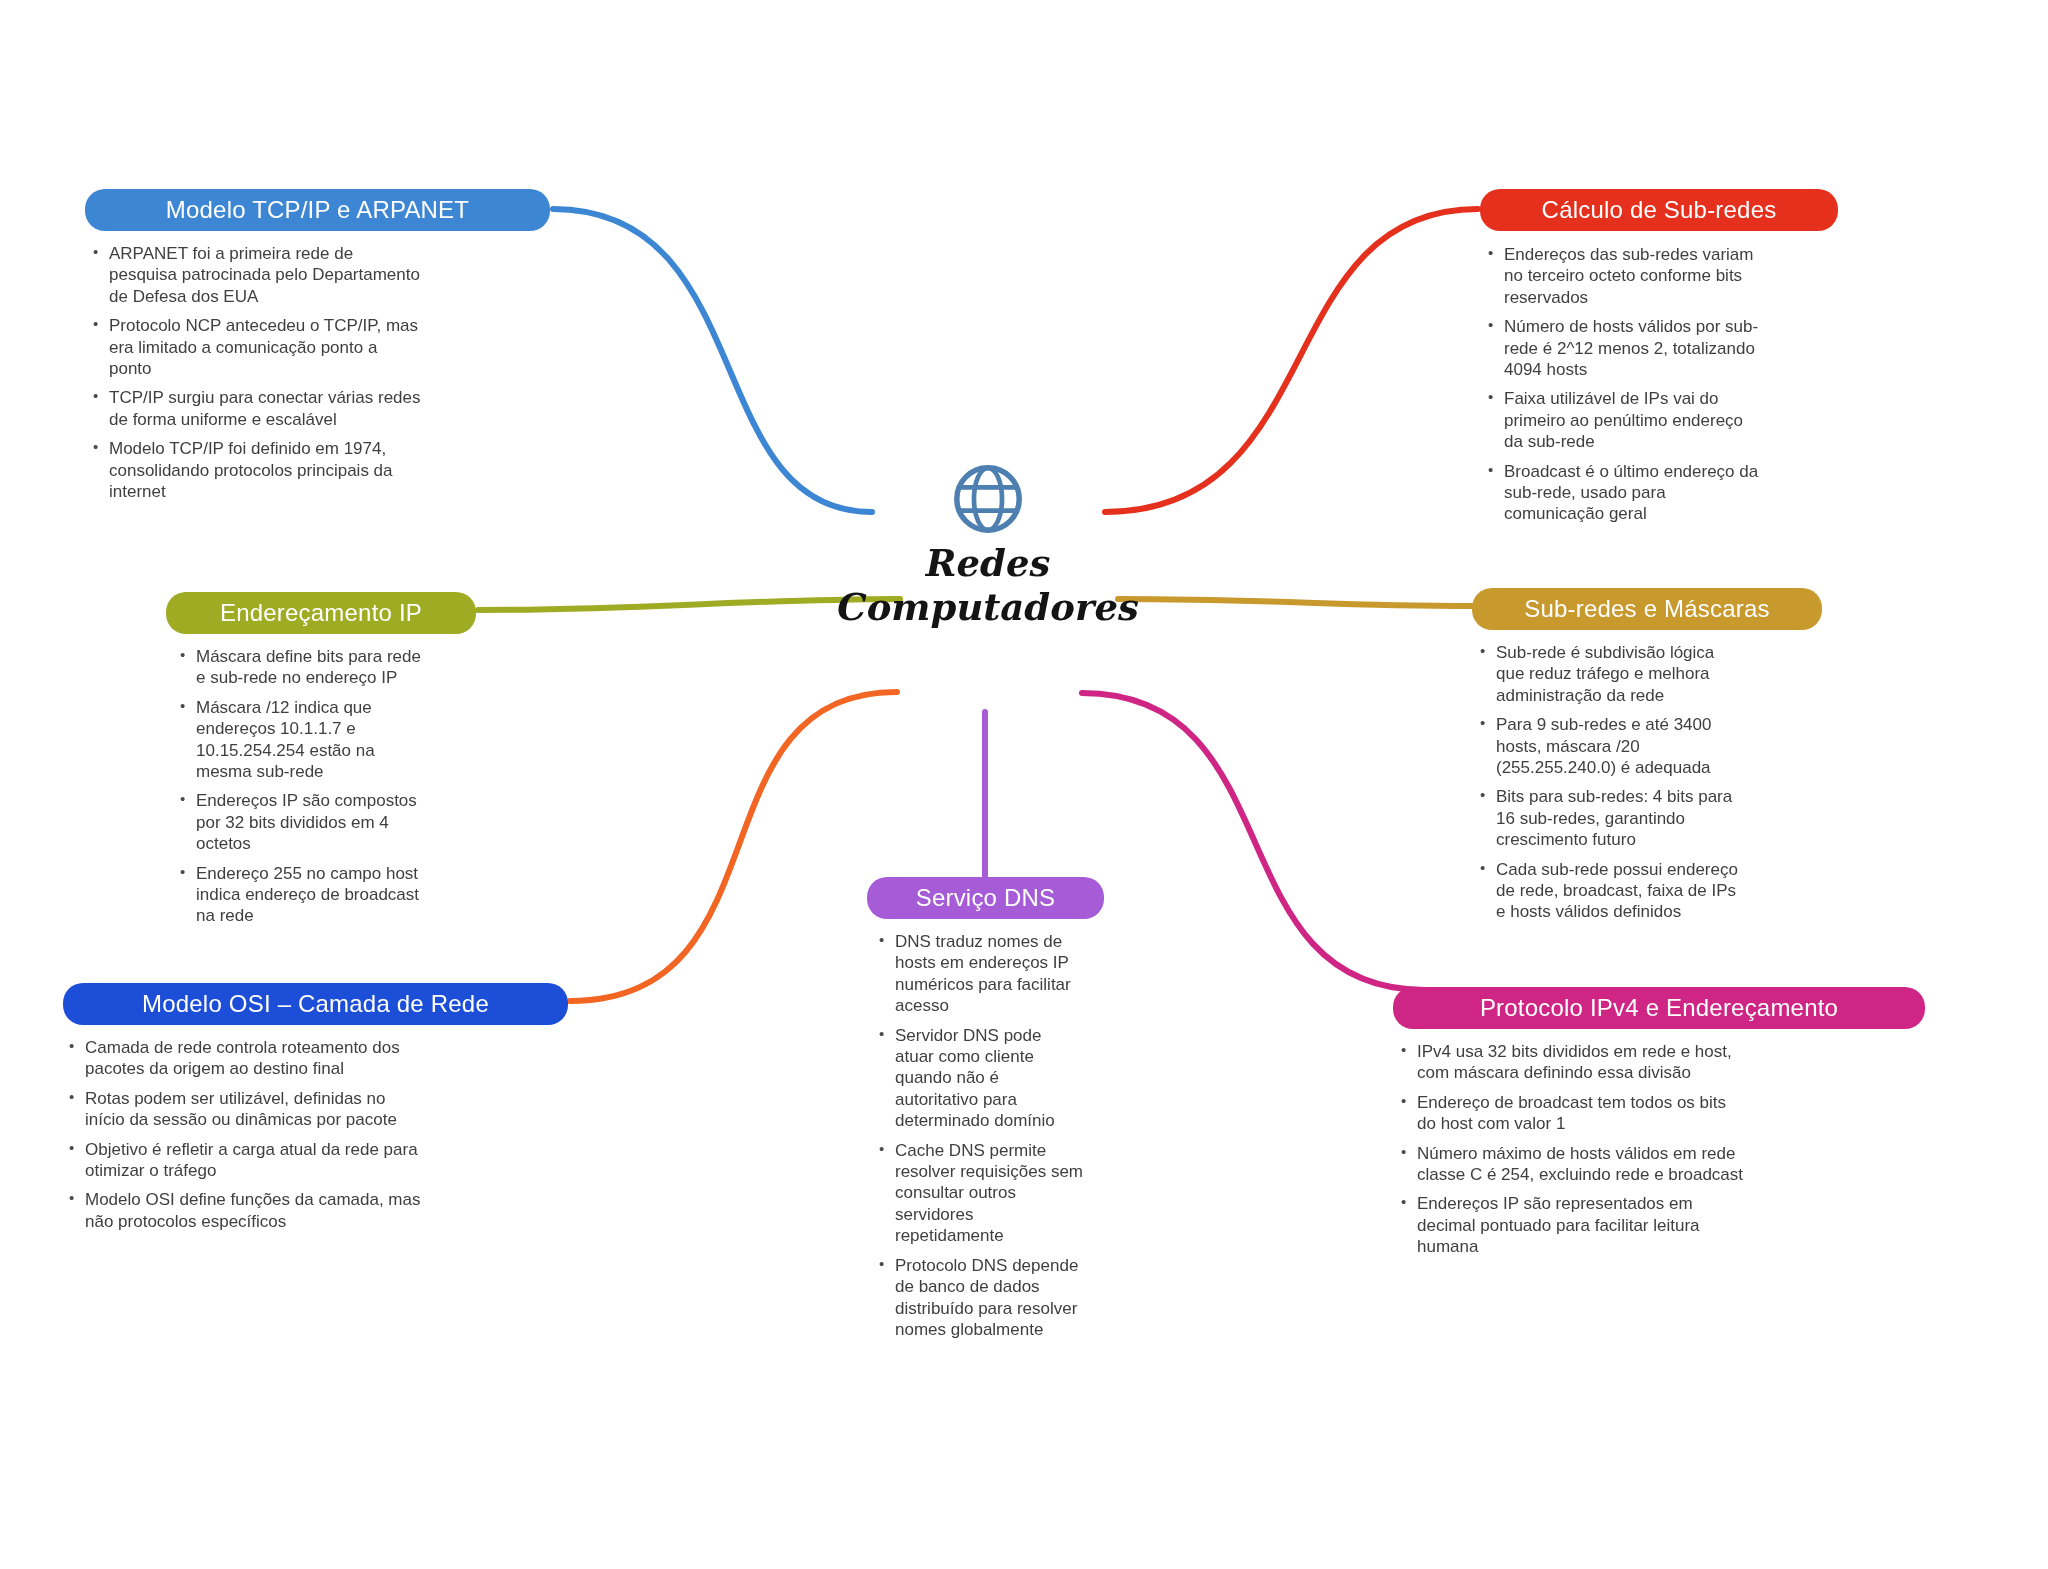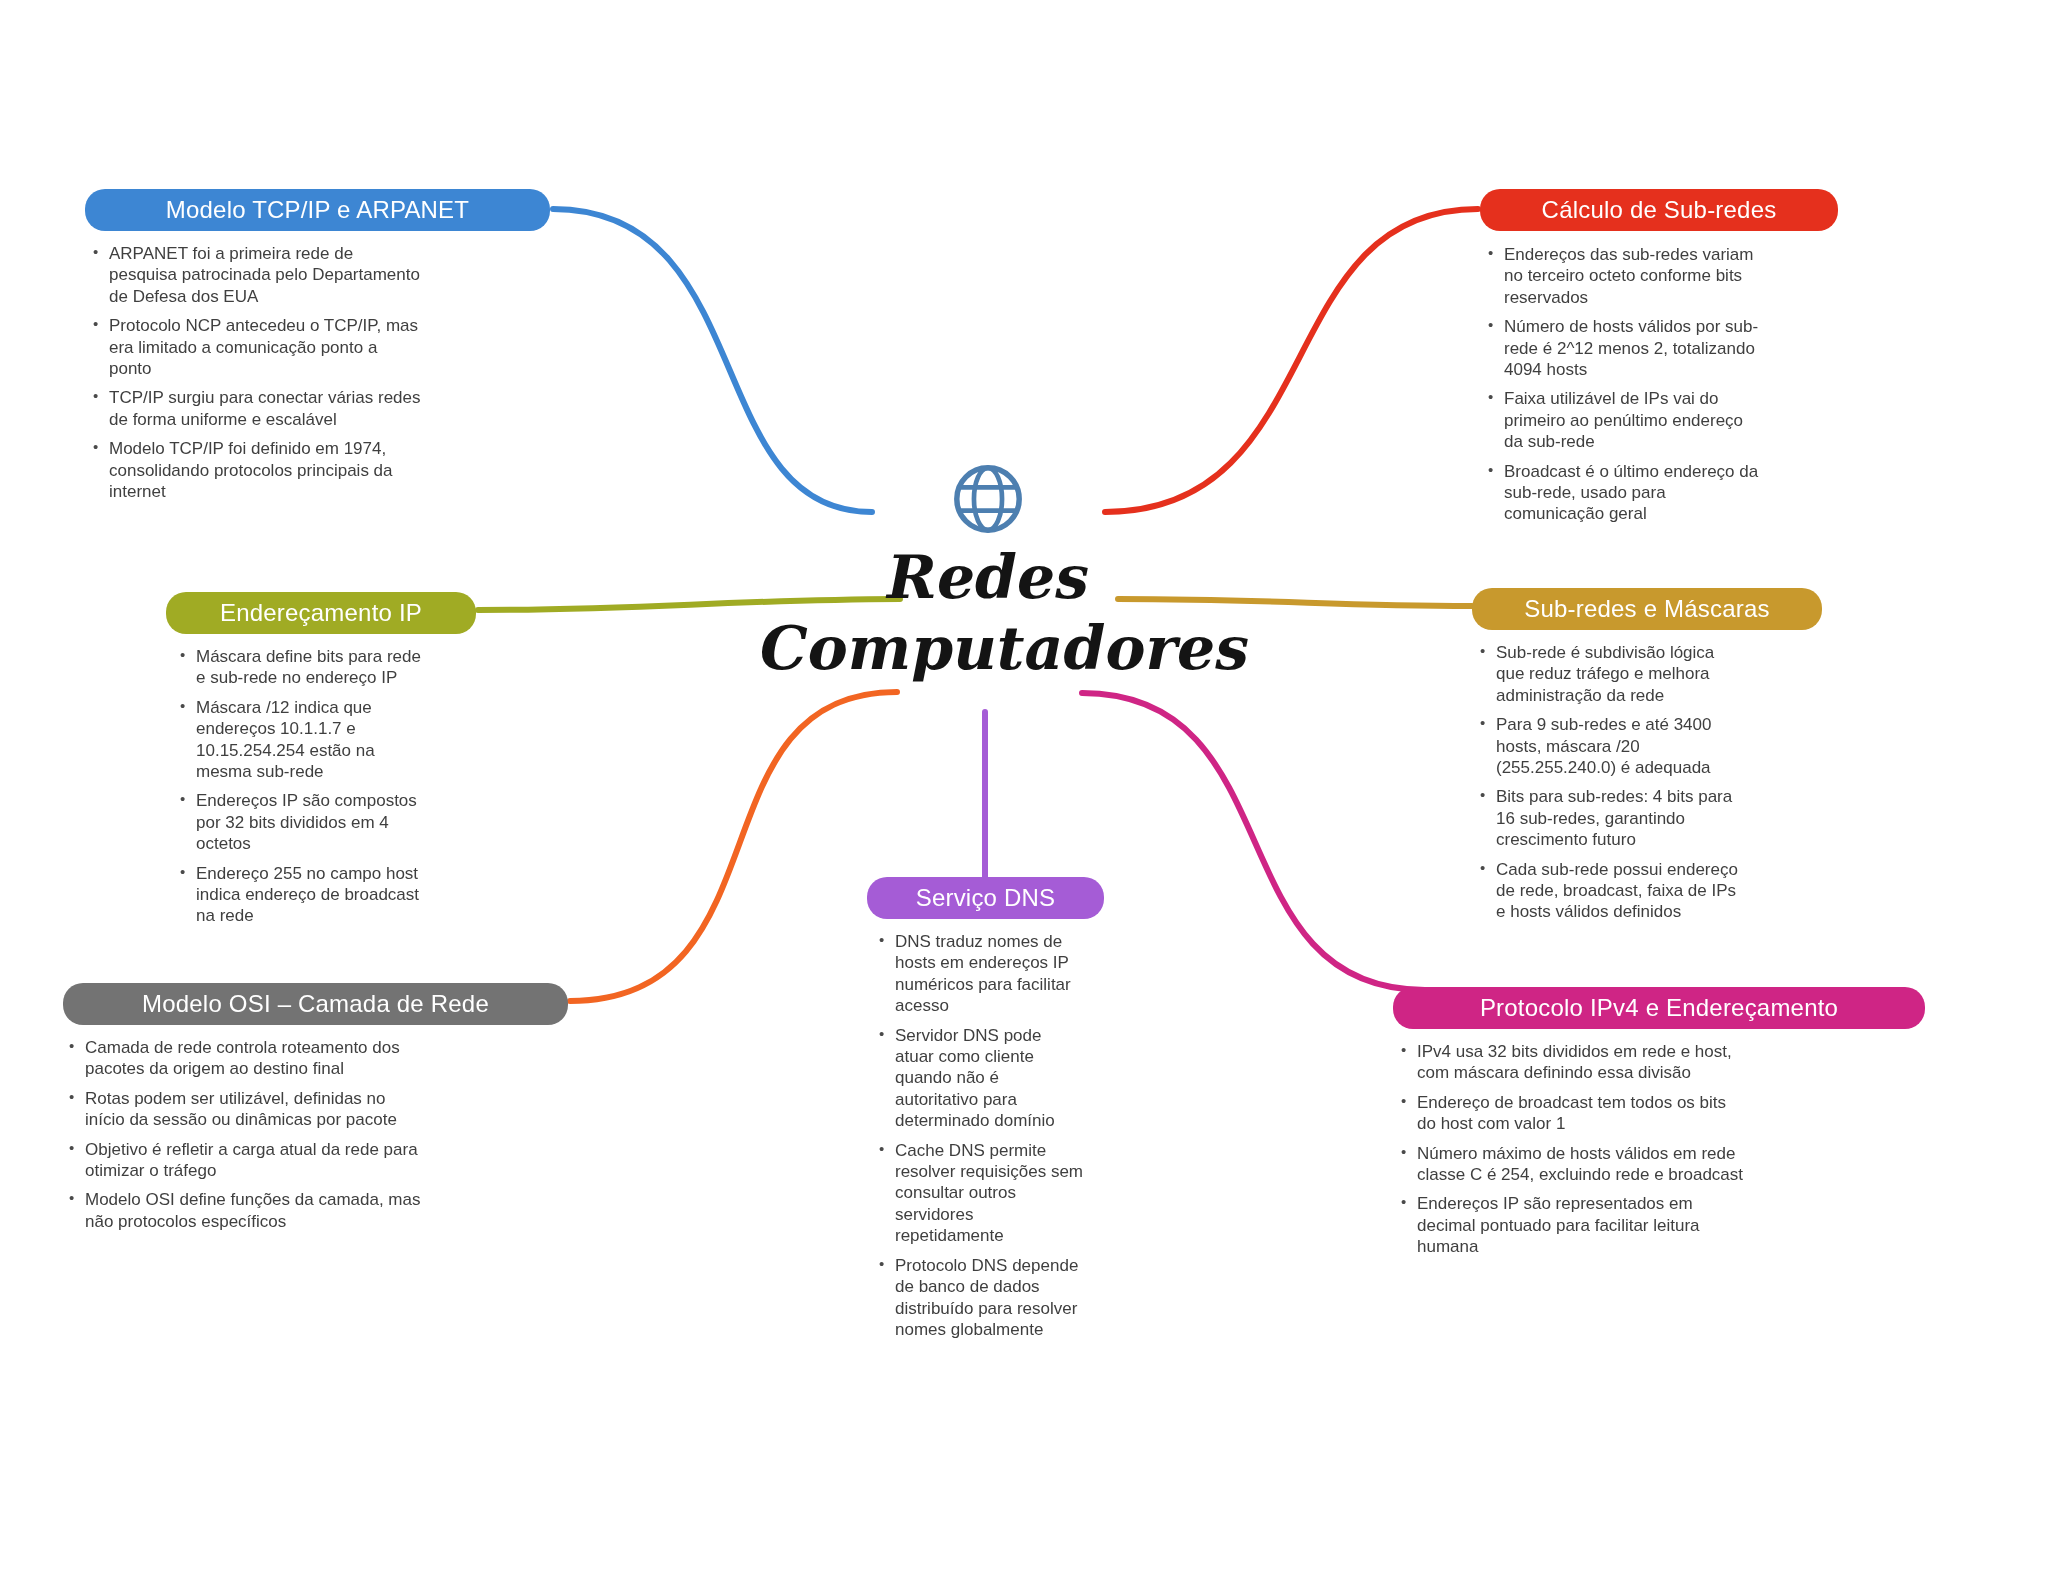--- a/index.html
+++ b/index.html
@@ -57,21 +57,21 @@
 
   .b-ip { left:166px; top:592px; width:310px; }
   .b-ip .pill { background:#a0ab24;text-align:center; }
   .b-ip .bullets { width:245px; margin-left:14px; }
 
   .b-mask { left:1472px; top:588px; width:350px; }
   .b-mask .pill { background:#c8992d; }
   .b-mask .bullets { width:258px; }
 
   .b-osi { left:63px; top:983px; width:505px; }
-  .b-osi .pill { background:#737373; }
+  .b-osi .pill { background:#1d4ed8; }
   .b-osi .bullets { width:352px; margin-left:6px; }
 
   .b-dns { left:867px; top:877px; width:237px; }
   .b-dns .pill { background:#a55cd6; }
   .b-dns .bullets { width:205px; margin-left:12px; }
 
   .b-ipv4 { left:1393px; top:987px; width:532px; }
   .b-ipv4 .pill { background:#cf2585; }
   .b-ipv4 .bullets { width:348px; }
 
@@ -79,21 +79,21 @@
     position:absolute;
     left:760px; top:460px;
     width:456px;
     text-align:center;
   }
   .globe-wrap { height:82px; }
   .center-title {
     font-family:"DejaVu Serif", serif;
     font-style:italic;
     font-weight:700;
-    font-size:60px;
+    font-size:37px;
     line-height:1.18;
     color:#141414;
   }
 </style>
 </head>
 <body>
 
 <div class="canvas">
 
   <svg class="connectors" viewBox="0 0 2048 1569" xmlns="http://www.w3.org/2000/svg">

